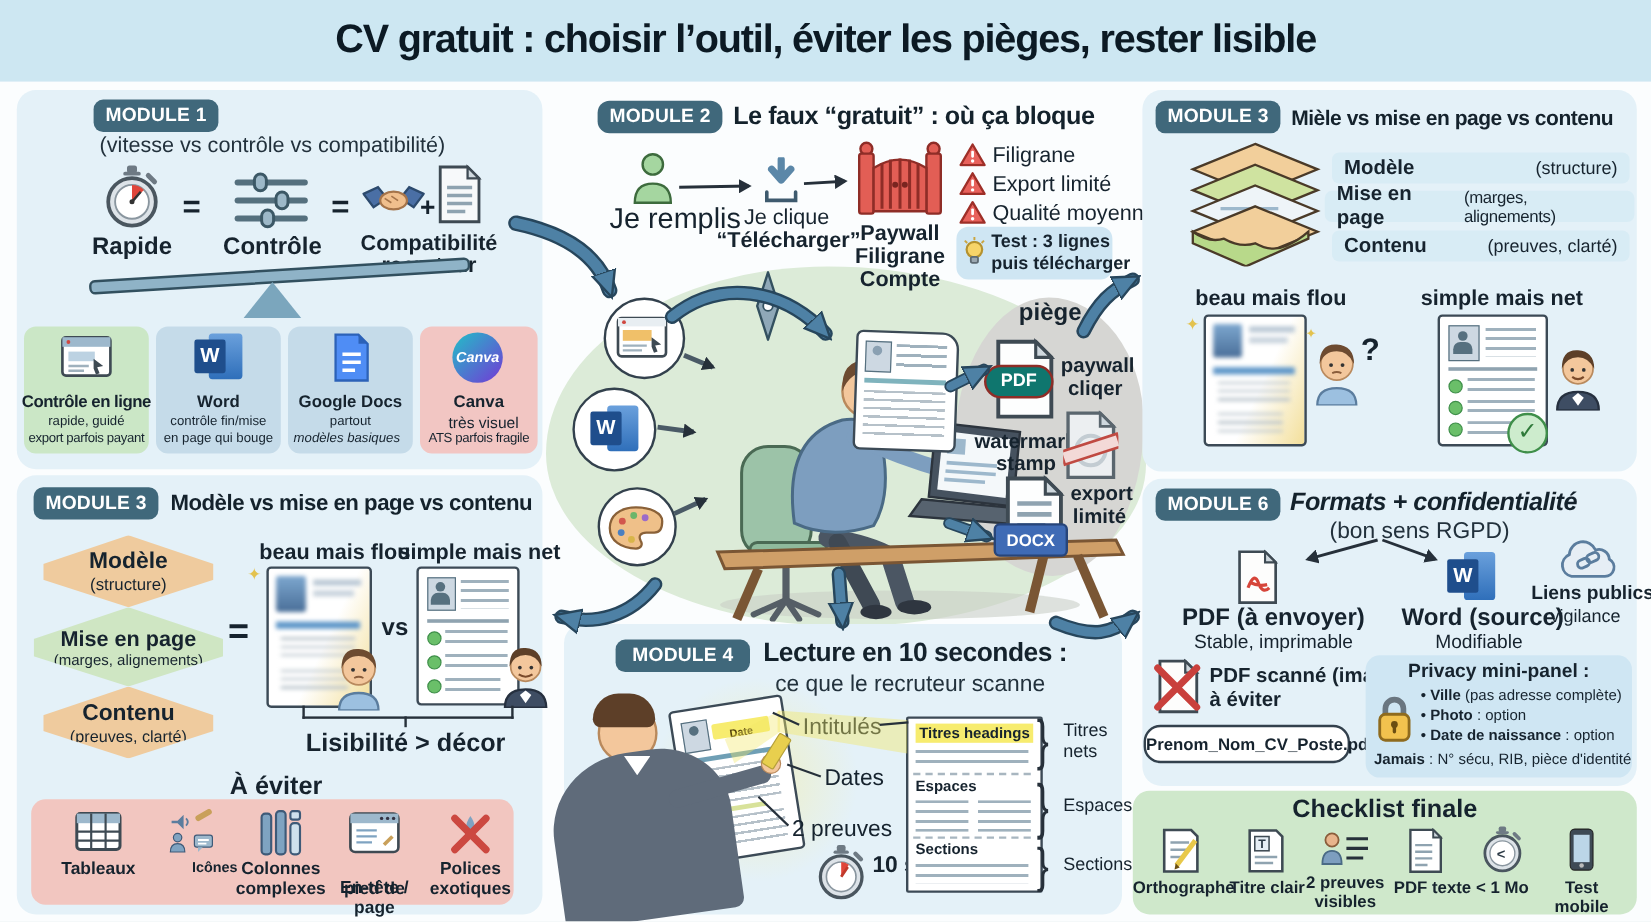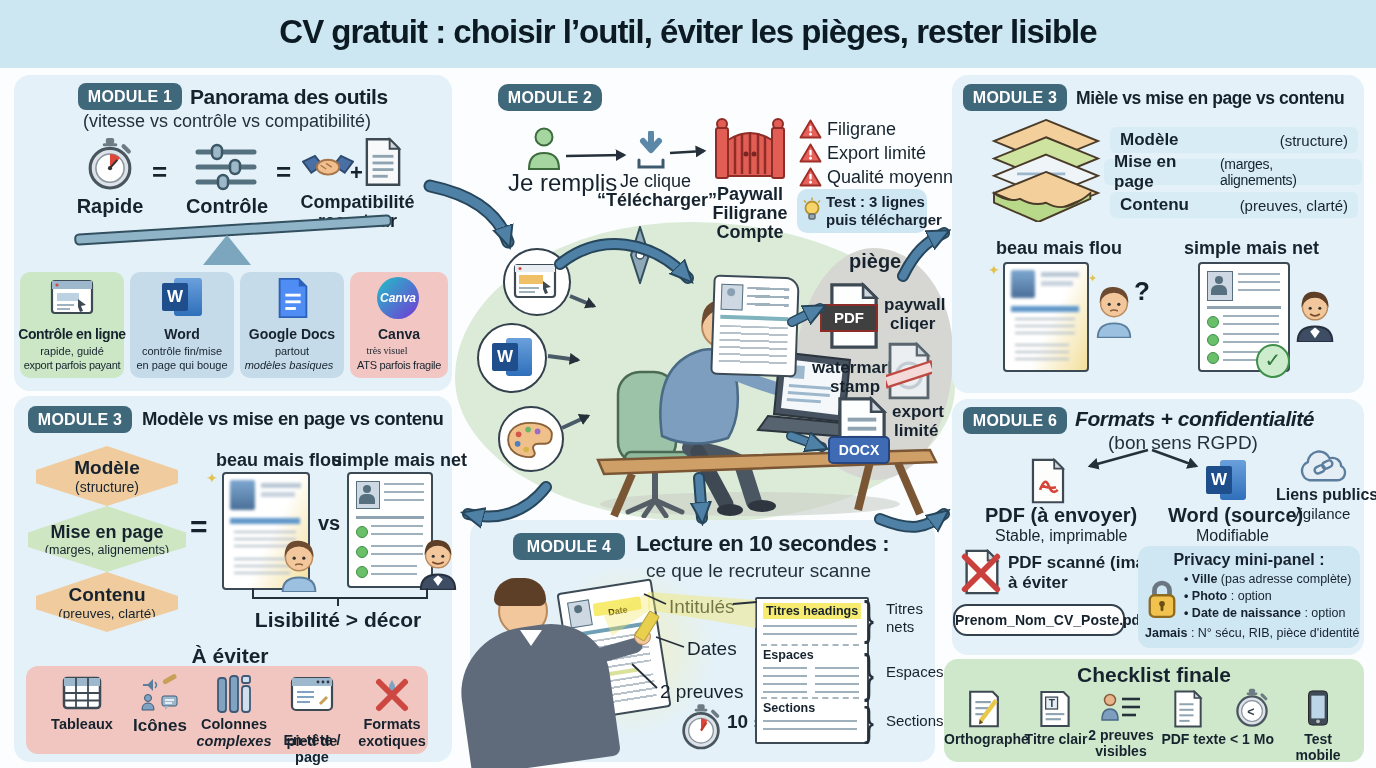--- a/index.html
+++ b/index.html
@@ -33,21 +33,20 @@
 <div id="stage">
 
   <div class="abs" style="left:0;top:0;width:1376px;height:68px;background:#cde7f2;"></div>
   <div class="abs b ctr" style="left:0;top:13px;width:1376px;font-size:33px;letter-spacing:-1px;color:#0c1a24;">CV gratuit : choisir l’outil, éviter les pièges, rester lisible</div>
 
   <div class="abs" style="left:455px;top:222px;width:500px;height:300px;background:#dcebd8;border-radius:47% 53% 50% 50%/52% 55% 45% 48%;"></div>
   <div class="abs" style="left:795px;top:248px;width:158px;height:232px;background:#d6d6d3;border-radius:50% 50% 48% 52%/55% 45% 55% 45%;"></div>
 
   <div class="panel" style="left:14px;top:75px;width:438px;height:316px;"></div>
   <div class="badge" style="left:78px;top:83px;width:104px;">MODULE 1</div>
-  <div class="hd" style="left:190px;top:85px;font-size:21px;">Panorama des outils</div>
   <div class="sub" style="left:83px;top:111px;font-size:18px;">(vitesse vs contrôle vs compatibilité)</div>
 
   <svg class="abs" style="left:86px;top:136px;" width="48" height="56" viewBox="0 0 46 52">
     <rect x="19" y="1" width="8" height="6" rx="2" fill="#6e7a84"></rect>
       <rect x="16" y="6" width="14" height="3" rx="1.5" fill="#6e7a84"></rect>
     <line x1="36" y1="9" x2="41" y2="14" stroke="#6e7a84" stroke-width="4" stroke-linecap="round"></line>
     <circle cx="23" cy="30" r="19" fill="#dde3e8" stroke="#4a565f" stroke-width="3"></circle>
     <circle cx="23" cy="30" r="13.5" fill="#fff" stroke="#8a969f" stroke-width="1.5"></circle>
     <path d="M23 30 L23 16.5 A13.5 13.5 0 0 1 32.5 20.5 Z" fill="#e0453a"></path>
     <line x1="23" y1="30" x2="30" y2="22" stroke="#333" stroke-width="2"></line>
@@ -129,24 +128,25 @@
   <div class="abs b ctr nw" style="left:14px;top:326px;width:116px;font-size:14px;letter-spacing:-.4px;">Contrôle en ligne</div>
   <div class="abs ctr nw" style="left:14px;top:345px;width:116px;font-size:11px;">rapide, guidé</div>
   <div class="abs ctr nw" style="left:14px;top:359px;width:116px;font-size:11px;letter-spacing:-.3px;">export parfois payant</div>
   <div class="abs b ctr nw" style="left:124px;top:326px;width:116px;font-size:14px;">Word</div>
   <div class="abs ctr nw" style="left:124px;top:345px;width:116px;font-size:11px;">contrôle fin/mise</div>
   <div class="abs ctr nw" style="left:124px;top:359px;width:116px;font-size:11px;">en page qui bouge</div>
   <div class="abs b ctr nw" style="left:234px;top:326px;width:116px;font-size:14px;">Google Docs</div>
   <div class="abs ctr nw" style="left:234px;top:345px;width:116px;font-size:11px;">partout</div>
   <div class="abs ctr nw" style="left:234px;top:359px;width:110px;font-size:11px;font-style:italic;">modèles basiques</div>
   <div class="abs b ctr nw" style="left:344px;top:326px;width:110px;font-size:14px;">Canva</div>
-  <div class="abs ctr nw" style="left:332px;top:345px;width:110px;font-size:10px;font-family:Liberation Serif, serif;">très visuel</div>
+  <div class="abs ctr nw" style="left:348px;top:345px;width:110px;font-size:13px;">très visuel</div>
   <div class="abs ctr nw" style="left:344px;top:359px;width:110px;font-size:11px;letter-spacing:-.3px;">ATS parfois fragile</div>
 
   <div class="badge" style="left:498px;top:84px;width:104px;border-radius:10px;">MODULE 2</div>
+  <div class="hd" style="left:611px;top:85px;font-size:21px;">Le faux “gratuit” : où ça bloque</div>
   <svg class="abs" style="left:526px;top:126px;" width="36" height="44" viewBox="0 0 36 42">
     <circle cx="18" cy="10" r="8.5" fill="#a5d6a0" stroke="#3d6b3d" stroke-width="2"></circle>
     <path d="M3 42 q0 -16 15 -16 q15 0 15 16 z" fill="#a5d6a0" stroke="#3d6b3d" stroke-width="2"></path>
   </svg>
   <div class="abs nw" style="left:508px;top:169px;font-size:24px;">Je remplis</div>
   <svg class="abs" style="left:634px;top:131px;" width="34" height="40" viewBox="0 0 34 40">
     <path d="M17 2 v15 M9 10 l8 9 8-9" fill="none" stroke="#5b87a8" stroke-width="6" stroke-linecap="round" stroke-linejoin="round"></path>
     <path d="M5 29 v7 h24 v-7" fill="none" stroke="#3e5a6e" stroke-width="3" stroke-linecap="round"></path>
   </svg>
   <div class="abs nw" style="left:620px;top:171px;font-size:18px;">Je clique</div>
@@ -357,21 +357,21 @@
     <div class="abs lines2" style="left:32px;top:9px;width:42px;height:20px;"></div>
     <div class="abs" style="left:6px;top:38px;width:68px;height:4px;background:#7fb3bd;"></div>
     <div class="abs lines" style="left:6px;top:48px;width:68px;height:40px;"></div>
   </div>
 
   <div class="abs b nw" style="left:849px;top:250px;font-size:20px;">piège</div>
   <svg class="abs" style="left:828px;top:280px;" width="52" height="72" viewBox="0 0 40 52">
     <path d="M3 2 h24 l10 10 v38 h-34 z" fill="#fdfefe" stroke="#3e4a53" stroke-width="2.5"></path>
     <path d="M27 2 l10 10 h-10 z" fill="#cfd8de" stroke="#3e4a53" stroke-width="2"></path>
   </svg>
-  <div class="abs b ctr" style="left:820px;top:304px;width:54px;height:24px;background:#404040;border:2px solid #8e2d27;border-radius:0;color:#fff;font-size:15px;line-height:24px;">PDF</div>
+  <div class="abs b ctr" style="left:820px;top:304px;width:54px;height:24px;background:#0f766e;border:2px solid #8e2d27;border-radius:14px;color:#fff;font-size:15px;line-height:24px;">PDF</div>
   <div class="abs b nw" style="left:884px;top:295px;font-size:17px;">paywall</div>
   <div class="abs b nw" style="left:890px;top:314px;font-size:17px;">cliqer</div>
   <div class="abs b nw" style="left:812px;top:358px;font-size:17px;">watermark</div>
   <div class="abs b nw" style="left:830px;top:377px;font-size:17px;">stamp</div>
   <svg class="abs" style="left:886px;top:342px;" width="46" height="58" viewBox="0 0 40 52">
     <path d="M3 2 h24 l10 10 v38 h-34 z" fill="#eceff1" stroke="#5a666e" stroke-width="2.5"></path>
     <path d="M27 2 l10 10 h-10 z" fill="#cfd8de" stroke="#5a666e" stroke-width="2"></path>
     <circle cx="20" cy="30" r="11" fill="none" stroke="#c3ccd2" stroke-width="3"></circle>
     <rect x="-2" y="24" width="44" height="10" fill="#f3d9d7" stroke="#c04a42" stroke-width="2" transform="rotate(-18 20 29)"></rect>
   </svg>
@@ -501,26 +501,26 @@
     <path d="M30 28 l7 -7" stroke="#c9a05a" stroke-width="3"></path>
   </svg>
   <svg class="abs" style="left:372px;top:674px;" width="40" height="40" viewBox="0 0 40 40">
     <path d="M20 6 q7 10 0 17 q-7 -7 0 -17" fill="#7fa3c1"></path>
     <g stroke="#cc4840" stroke-width="6" stroke-linecap="round">
         <line x1="7" y1="8" x2="33" y2="34"></line>
         <line x1="33" y1="8" x2="7" y2="34"></line>
       </g>
   </svg>
   <div class="abs b ctr" style="left:44px;top:716px;width:76px;font-size:14.5px;">Tableaux</div>
-  <div class="abs b ctr" style="left:122px;top:716px;width:76px;font-size:17px;">Icônes</div>
+  <div class="abs b ctr" style="left:122px;top:716px;width:76px;font-size:12px;text-align:right;">Icônes</div>
   <div class="abs b ctr" style="left:196px;top:716px;width:76px;font-size:14.5px;">Colonnes</div>
-  <div class="abs b ctr" style="left:196px;top:733px;width:76px;font-size:14.5px;font-style:italic;">complexes</div>
+  <div class="abs b ctr" style="left:196px;top:733px;width:76px;font-size:14.5px;">complexes</div>
   <div class="abs b ctr" style="left:268px;top:716px;width:88px;font-size:14.5px;margin-top:16px;">En-tête /</div>
   <div class="abs b ctr" style="left:268px;top:733px;width:88px;font-size:14.5px;">pied de page</div>
-  <div class="abs b ctr" style="left:354px;top:716px;width:76px;font-size:14.5px;">Formats</div>
+  <div class="abs b ctr" style="left:354px;top:716px;width:76px;font-size:14.5px;">Polices</div>
   <div class="abs b ctr" style="left:354px;top:733px;width:76px;font-size:14.5px;">exotiques</div>
 
   <div class="panel" style="left:470px;top:520px;width:465px;height:242px;"></div>
   <div class="badge" style="left:513px;top:533px;width:112px;">MODULE 4</div>
   <div class="hd" style="left:636px;top:531px;font-size:22px;">Lecture en 10 secondes :</div>
   <div class="sub" style="left:646px;top:560px;font-size:19px;">ce que le recruteur scanne</div>
 
   <div class="abs" style="left:545px;top:565px;width:170px;height:170px;background:radial-gradient(closest-side,rgba(247,238,156,.55),transparent);"></div>
   <div class="cv" style="left:566px;top:585px;width:92px;height:126px;transform:rotate(-9deg);">
     <div class="abs" style="left:7px;top:9px;width:20px;height:24px;background:#cdd8e2;border:1.5px solid #56707f;">

